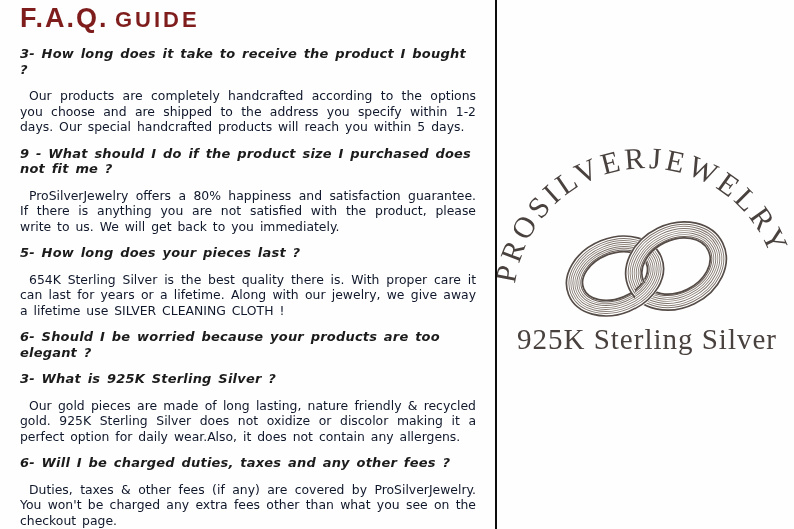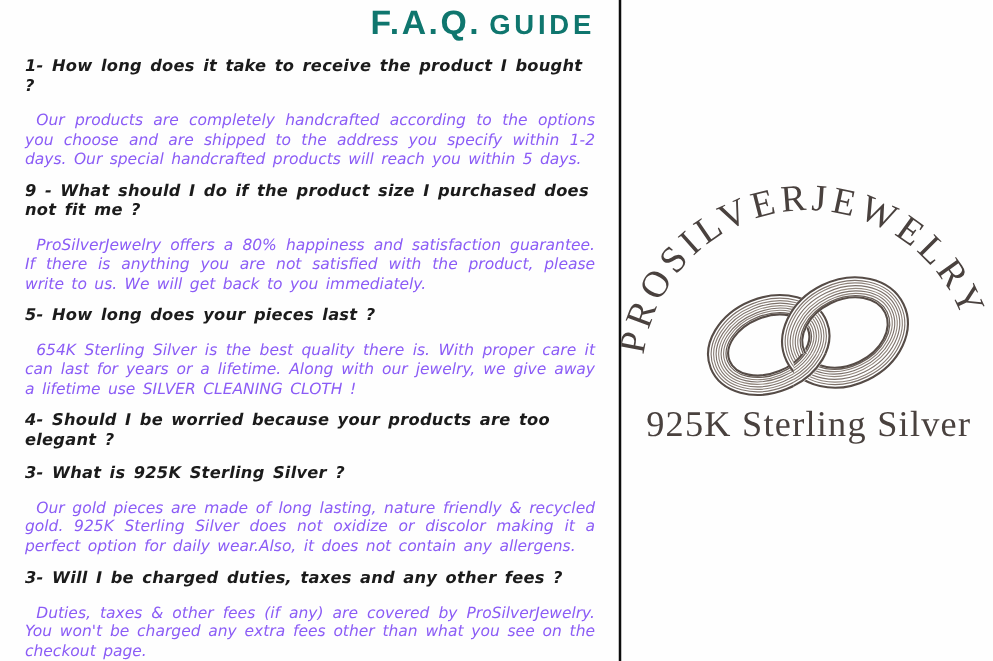--- a/index.html
+++ b/index.html
@@ -16,50 +16,49 @@
   
   .faq-pane {
     position: absolute;
     left: 0; top: 0;
     width: 494px;
     height: 529px;
     padding: 3px 18px 0 20px;
     box-sizing: border-box;
   }
   .page-title {
-    text-align: right;
+    text-align: left;
     font-family: "Liberation Sans", sans-serif;
     font-weight: 800;
-    color: #0f766e;
+    color: #7f1d1d;
     letter-spacing: 2px;
     line-height: 30px;
     height: 32px;
     white-space: nowrap;
   }
   .page-title .t-main { font-size: 27px; }
   .page-title .t-sub  { font-size: 22px; letter-spacing: 3px; }
 
   .faq-q {
     margin: 11px 0 0 0;
     font-size: 13px;
     font-weight: 700;
     font-style: italic;
     line-height: 15.5px;
     letter-spacing: 0.2px;
     word-spacing: 2px;
   }
   .faq-a {
     margin: 11px 0 0 0;
     font-size: 12.4px;
-    font-style: italic;
     line-height: 15.5px;
     text-indent: 9px;
     text-align: justify;
     word-spacing: 2px;
-    color: #8b5cf6;
+    color: #0f172a;
   }
 
   
   .divider {
     position: absolute;
     left: 495px; top: 0;
     width: 2px; height: 529px;
     background: #0d0d0d;
   }
 
@@ -76,40 +75,40 @@
 
 <div id="screen">
 
   <div class="faq-pane">
     <div class="page-title">
       <span class="t-main">F.A.Q.</span>
       <span class="t-sub">GUIDE</span>
     </div>
 
     <div>
-      <p class="faq-q">1- How long does it take to receive the product I bought ?</p>
+      <p class="faq-q">3- How long does it take to receive the product I bought ?</p>
       <p class="faq-a">Our products are completely handcrafted according to the options you choose and are shipped to the address you specify within 1-2 days. Our special handcrafted products will reach you within 5 days.</p>
     </div>
     <div>
       <p class="faq-q">9 - What should I do if the product size I purchased does not fit me ?</p>
       <p class="faq-a">ProSilverJewelry offers a 80% happiness and satisfaction guarantee. If there is anything you are not satisfied with the product, please write to us. We will get back to you immediately.</p>
     </div>
     <div>
       <p class="faq-q">5- How long does your pieces last ?</p>
       <p class="faq-a">654K Sterling Silver is  the best quality there is. With proper care it can last for years or a lifetime. Along with our jewelry, we give away a lifetime use SILVER CLEANING CLOTH !</p>
     </div>
     <div>
-      <p class="faq-q">4- Should I be worried because your products are too elegant ?</p>
+      <p class="faq-q">6- Should I be worried because your products are too elegant ?</p>
     </div>
     <div>
       <p class="faq-q">3- What is 925K Sterling Silver ?</p>
       <p class="faq-a">Our gold pieces are made of long lasting, nature friendly &amp; recycled gold. 925K Sterling Silver does not oxidize or discolor making it a perfect option for daily wear.Also, it does not contain any allergens.</p>
     </div>
     <div>
-      <p class="faq-q">3- Will I be charged duties, taxes and any other fees ?</p>
+      <p class="faq-q">6- Will I be charged duties, taxes and any other fees ?</p>
       <p class="faq-a">Duties, taxes &amp; other fees (if any) are covered by ProSilverJewelry. You won't be charged any extra fees other than what you see on the checkout page.</p>
     </div>
   </div>
 
   <div class="divider"></div>
 
   <div class="logo-pane">
     <svg class="logo-svg" width="297" height="529" viewBox="0 0 297 529" xmlns="http://www.w3.org/2000/svg">
 
       <defs>

